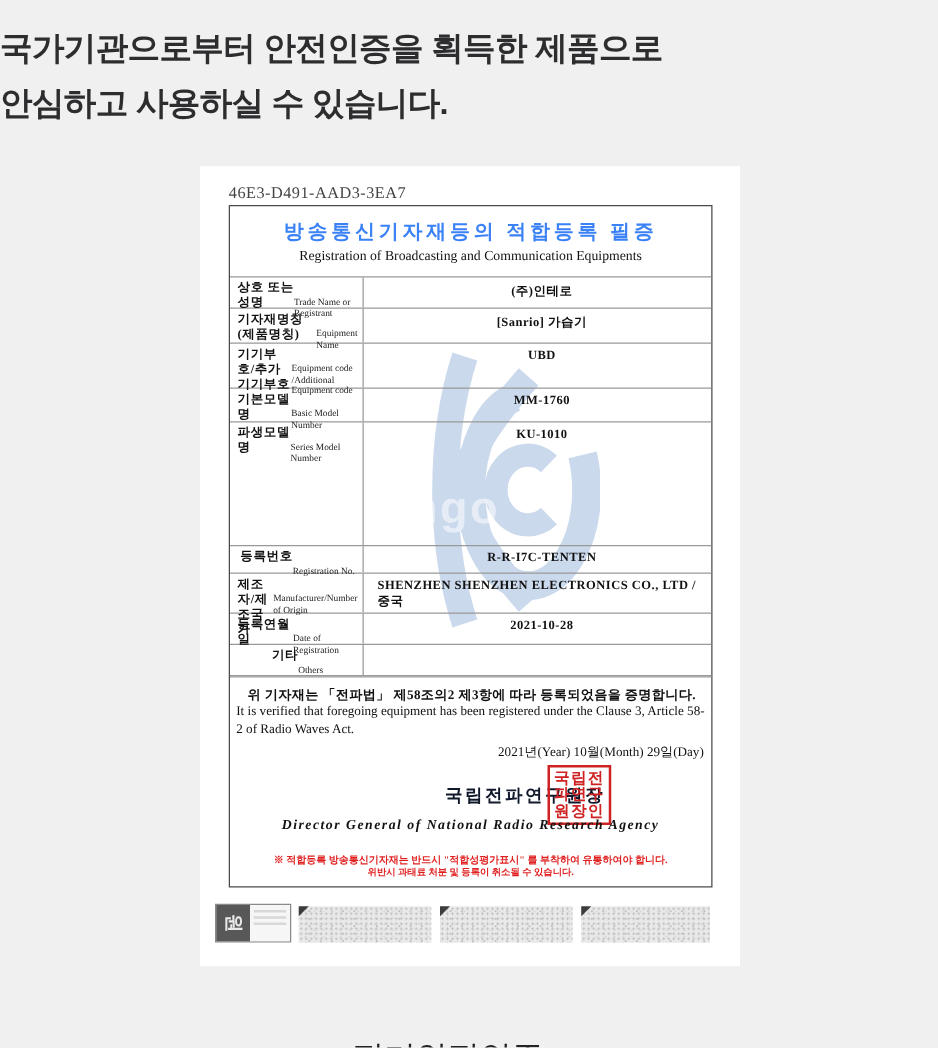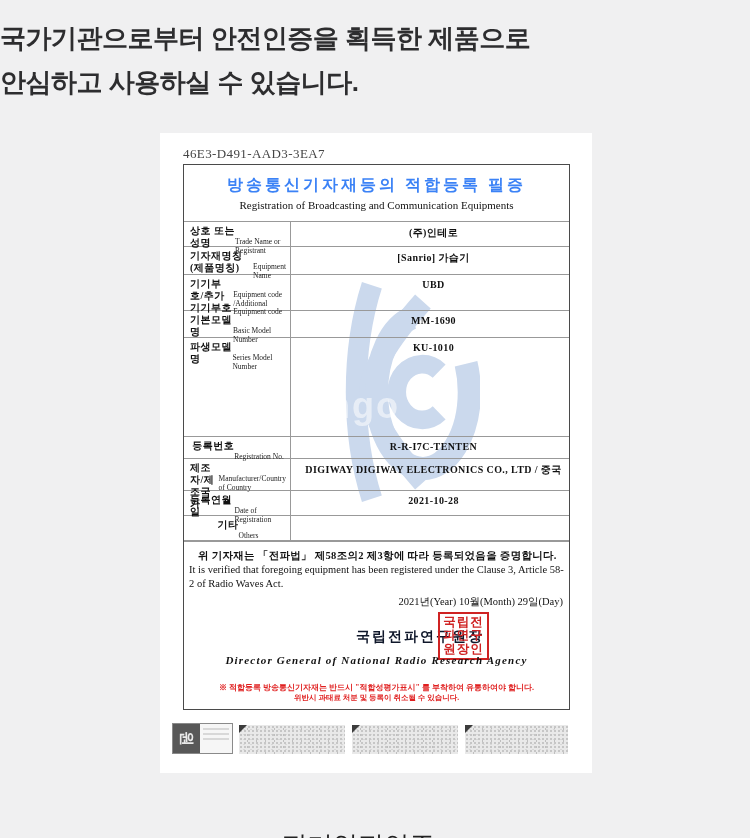--- a/index.html
+++ b/index.html
@@ -149,21 +149,21 @@
           <div class="val">UBD</div>
         </div>
       </div>
 
       <div class="row h27">
         <div class="cell-label vcenter">
           <div class="lab-kr">기본모델명</div>
           <div class="lab-en">Basic Model Number</div>
         </div>
         <div class="cell-value vcenter">
-          <div class="val">MM-1690</div>
+          <div class="val">MM-1760</div>
         </div>
       </div>
 
       <div class="row h99">
         <div class="cell-label vcenter">
           <div class="lab-kr">파생모델명</div>
           <div class="lab-en">Series Model Number</div>
         </div>
         <div class="cell-value vcenter">
           <div class="val">KU-1010</div>
@@ -176,24 +176,24 @@
           <div class="lab-en">Registration No.</div>
         </div>
         <div class="cell-value vcenter">
           <div class="val">R-R-I7C-TENTEN</div>
         </div>
       </div>
 
       <div class="row h32">
         <div class="cell-label vcenter">
           <div class="lab-kr">제조자/제조국가</div>
-          <div class="lab-en">Manufacturer/Country of Country</div>
-        </div>
-        <div class="cell-value vcenter">
-          <div class="val">DIGIWAY DIGIWAY ELECTRONICS CO., LTD / 중국</div>
+          <div class="lab-en">Manufacturer/Number of Origin</div>
+        </div>
+        <div class="cell-value vcenter">
+          <div class="val">SHENZHEN SHENZHEN ELECTRONICS CO., LTD / 중국</div>
         </div>
       </div>
 
       <div class="row h25">
         <div class="cell-label vcenter">
           <div class="lab-kr">등록연월일</div>
           <div class="lab-en">Date of Registration</div>
         </div>
         <div class="cell-value vcenter">
           <div class="val">2021-10-28</div>

